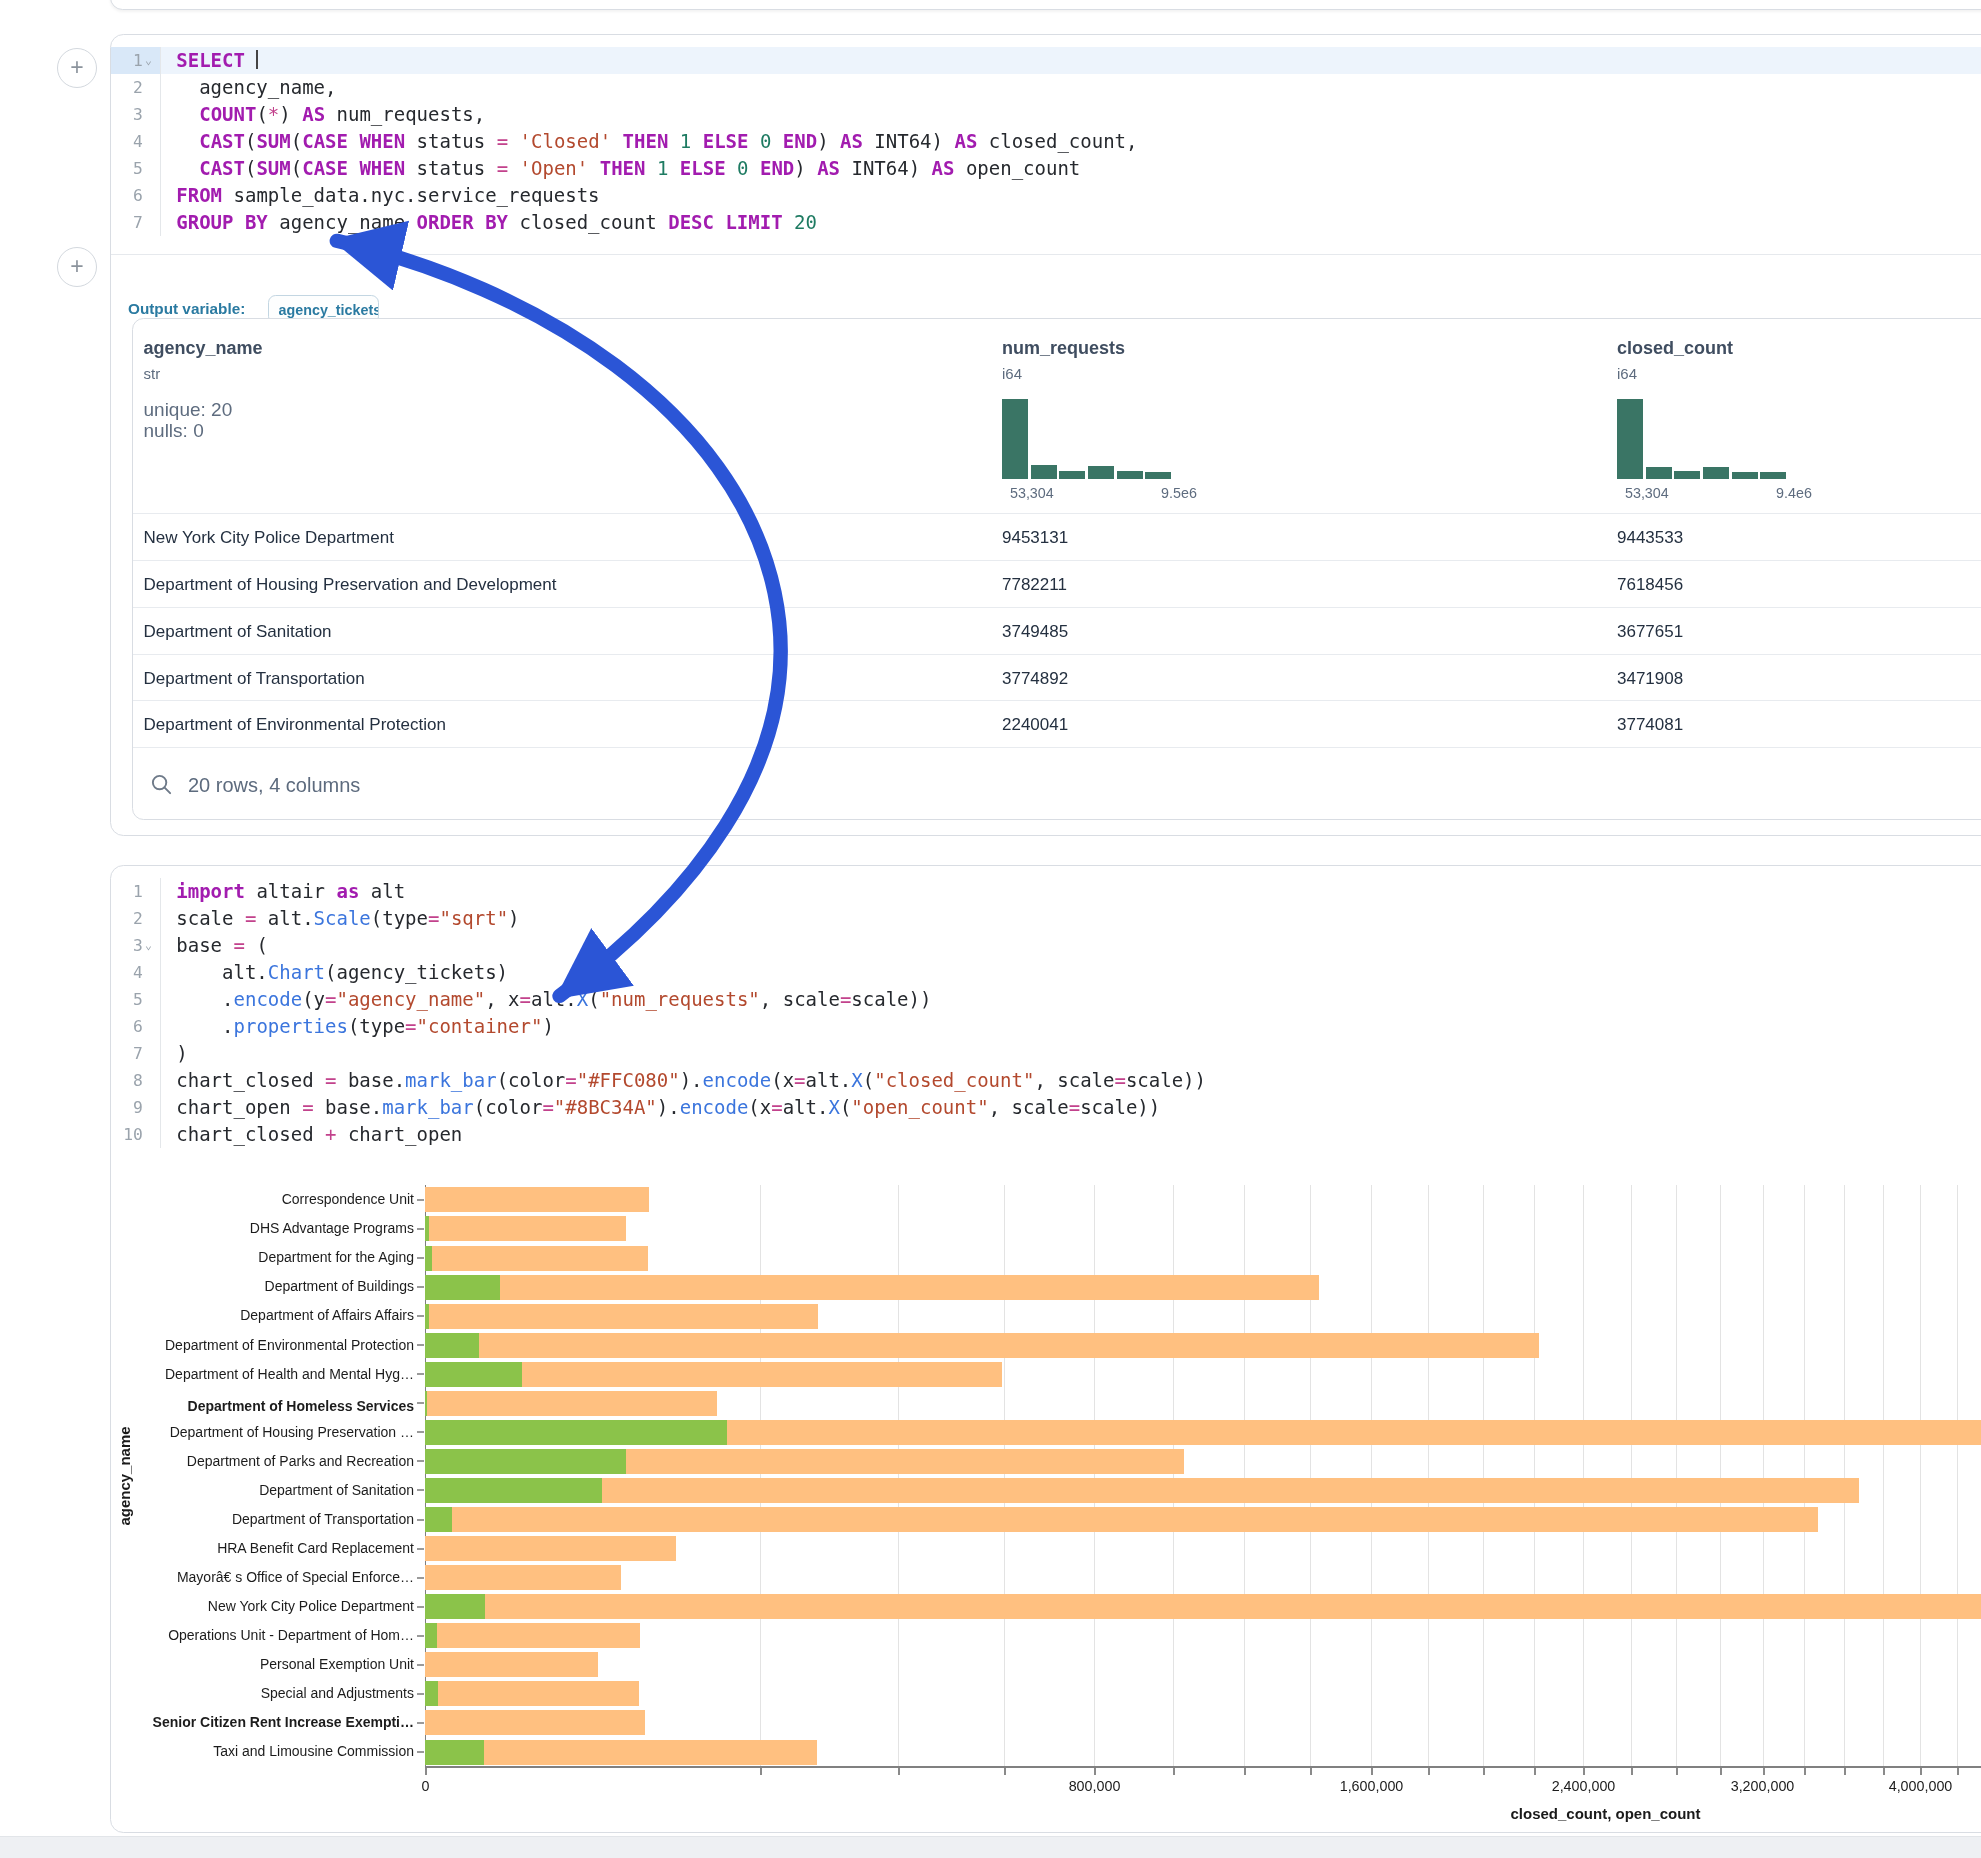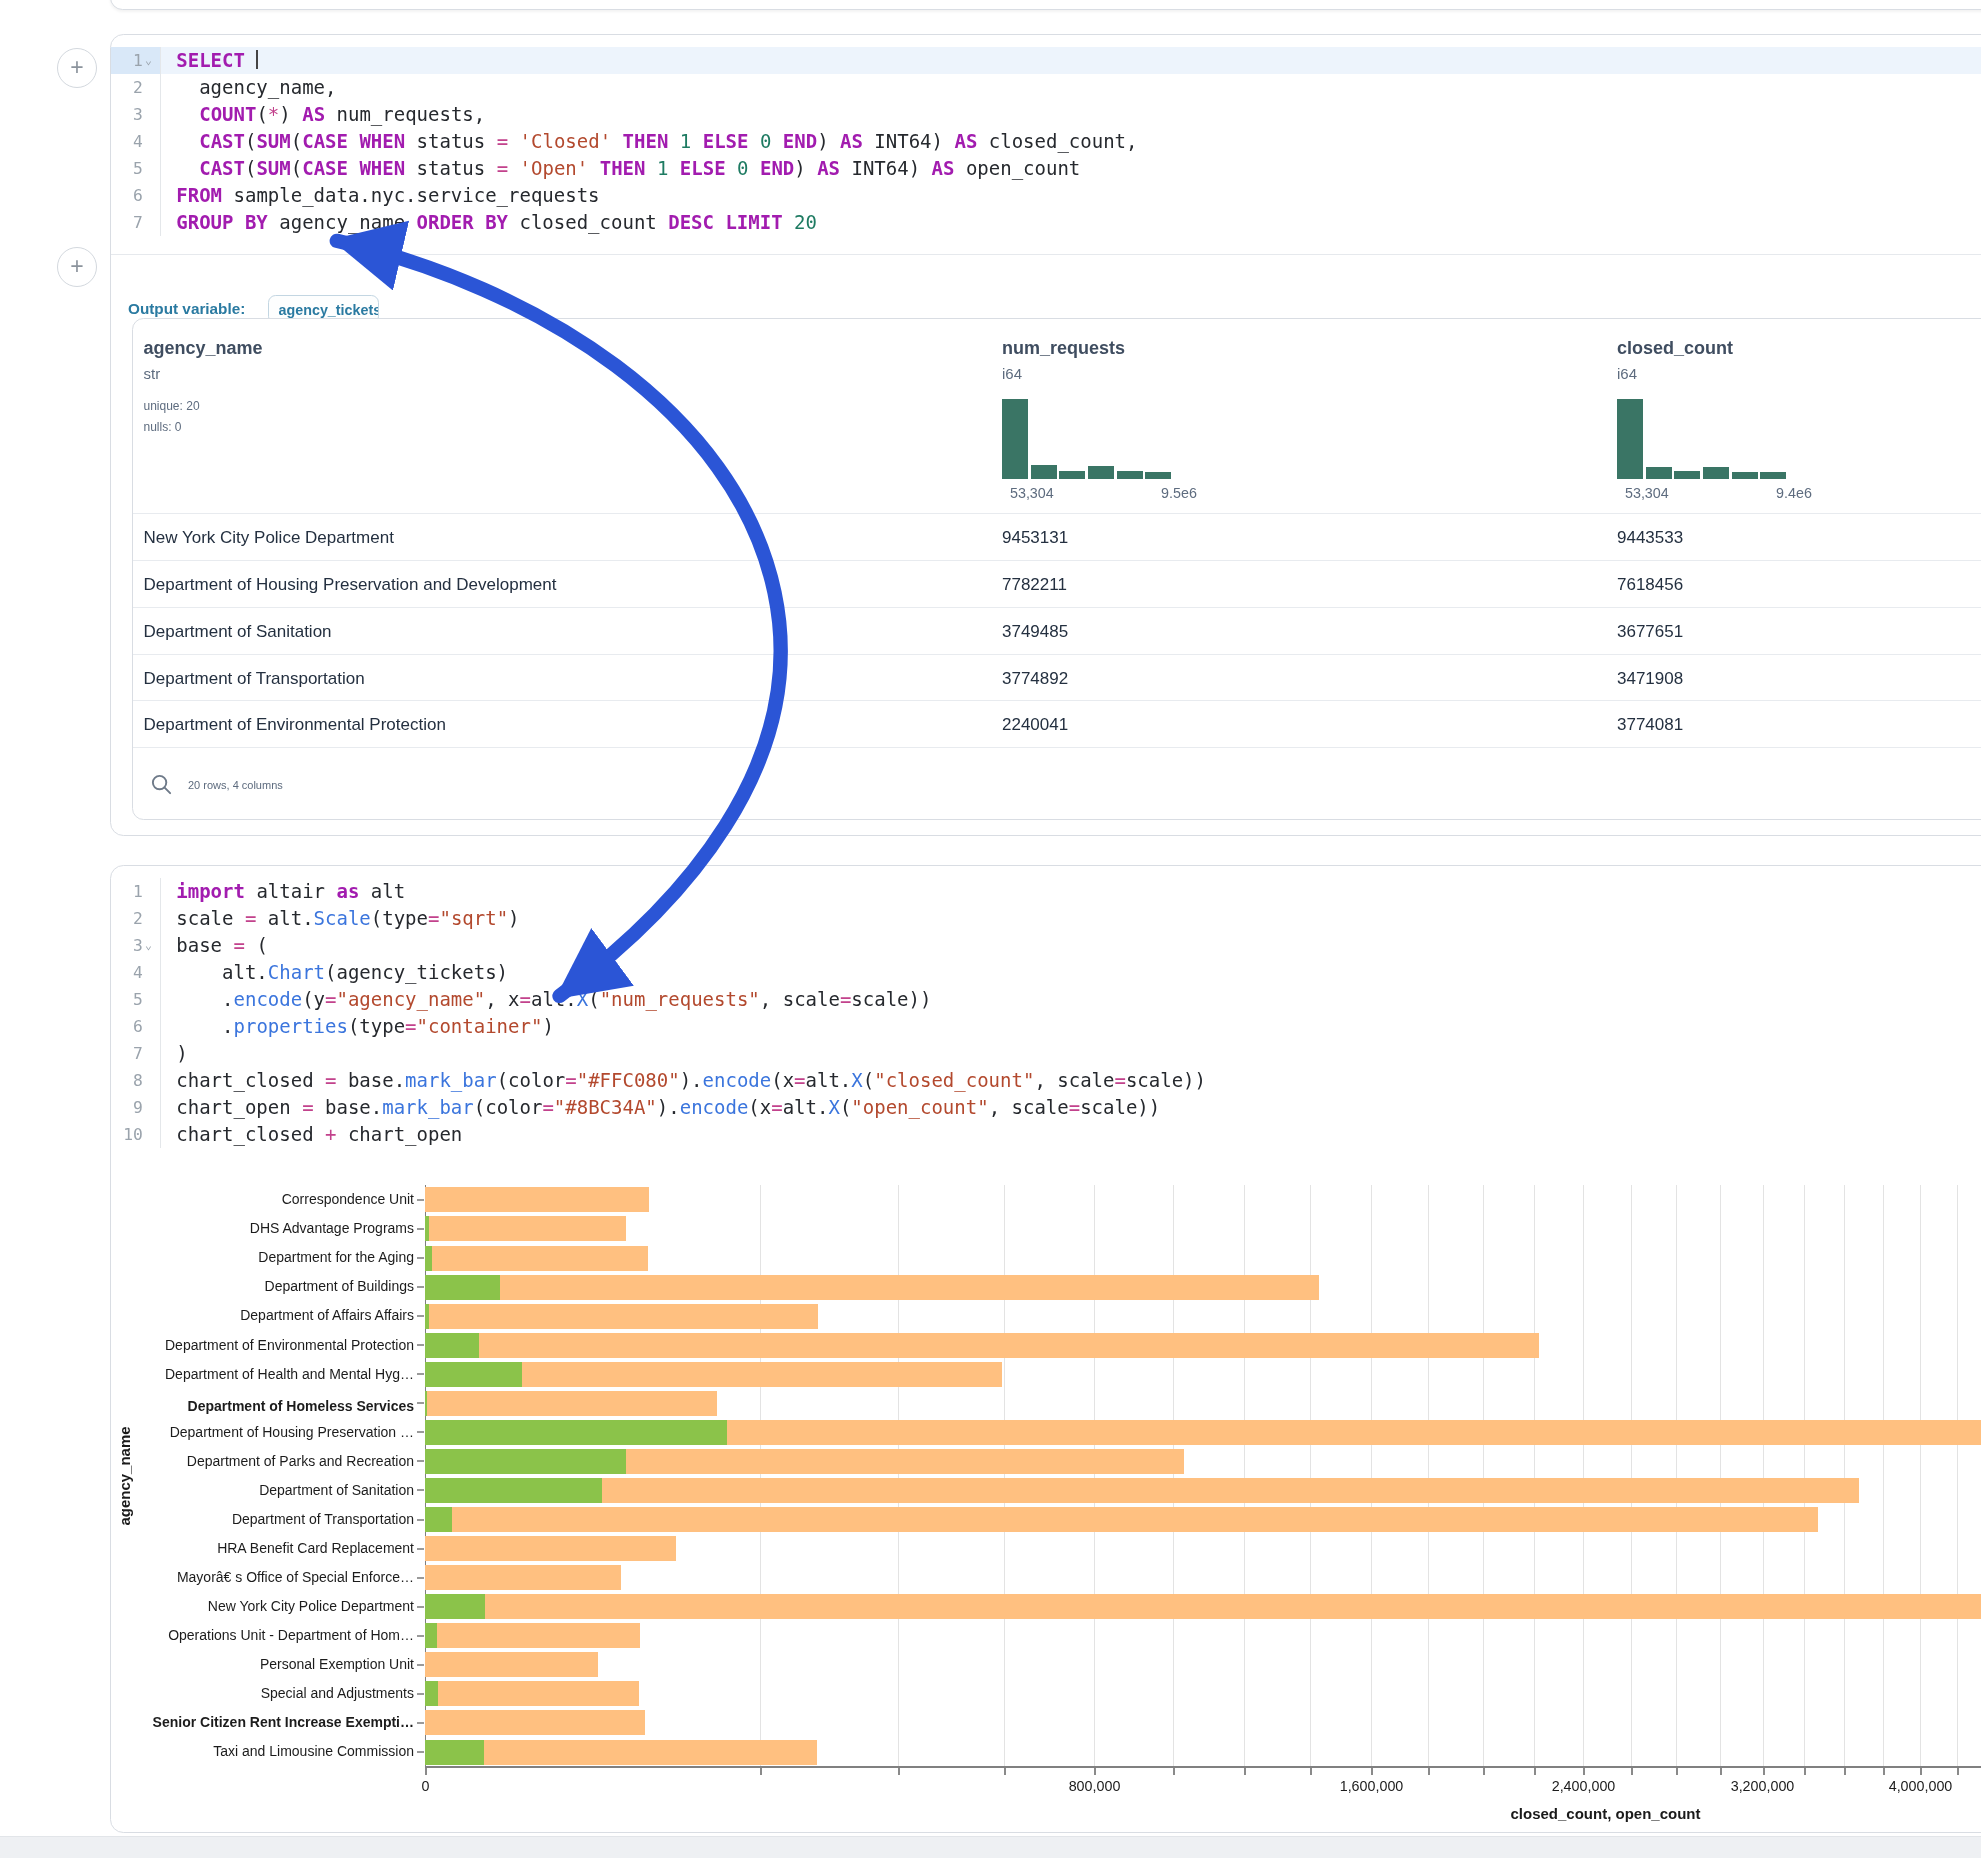--- a/index.html
+++ b/index.html
@@ -28,28 +28,28 @@
   .sep{position:absolute;left:0;right:0;height:0;border-top:1px solid #e6e9ed;}
   
   .outvar-label{position:absolute;font-size:15.3px;font-weight:bold;color:#2A7AA1;}
   .outvar-chip{position:absolute;height:29px;line-height:29px;border:1px solid #c3d6e2;border-radius:7.6px;
                background:#fdfefe;color:#2A7AA1;font-size:14.3px;font-weight:bold;padding-left:9.6px;
                width:111px;overflow:hidden;white-space:nowrap;box-sizing:border-box;}
   
   .tbl-card{position:absolute;background:#fff;border:1px solid #d9dde3;border-radius:11.5px;box-sizing:border-box;}
   .col-name{position:absolute;font-size:18px;font-weight:bold;color:#3F4D60;}
   .col-type{position:absolute;font-size:15px;color:#5E6C7F;}
-  .col-stat{position:absolute;font-size:12px;color:#5E6C7F;}
+  .col-stat{position:absolute;font-size:19px;color:#5E6C7F;}
   .hist{position:absolute;width:172px;height:80px;}
   .hist div{position:absolute;bottom:0;width:26px;background:#3A7565;}
   .hist-lab{position:absolute;font-size:14.3px;color:#5E6C7F;}
   .trow{position:absolute;left:0;right:0;height:47px;border-top:1px solid #e8ebef;}
   .trow span{position:absolute;top:50%;transform:translateY(-50%);font-size:17px;color:#243040;}
   .tfooter{position:absolute;left:0;right:0;border-top:1px solid #e8ebef;}
-  .tfooter-text{position:absolute;left:55px;top:50%;transform:translateY(-50%);font-size:11px;color:#5d6b7e;}
+  .tfooter-text{position:absolute;left:55px;top:50%;transform:translateY(-50%);font-size:20px;color:#5d6b7e;}
   
   #chart-layer{position:absolute;left:0;top:0;width:100%;height:100%;pointer-events:none;}
   .grid{position:absolute;width:1px;background:#e3e3e3;}
   .bar{position:absolute;}
   .ylab{position:absolute;width:414px;text-align:right;font-size:14px;color:#1c1c1c;}
   .ytick{position:absolute;width:6.7px;height:1.9px;background:#9a9a9a;}
   .xtick{position:absolute;width:1.9px;height:6.7px;background:#8a8a8a;}
   .xlab{position:absolute;width:115px;text-align:center;font-size:14.3px;color:#1c1c1c;}
   .axis-title{position:absolute;font-size:15px;font-weight:bold;color:#1a1a1a;}
   #bottom-strip{position:absolute;left:0;right:0;bottom:0;height:21px;background:#eef0f3;border-top:1px solid #e2e5e9;}

